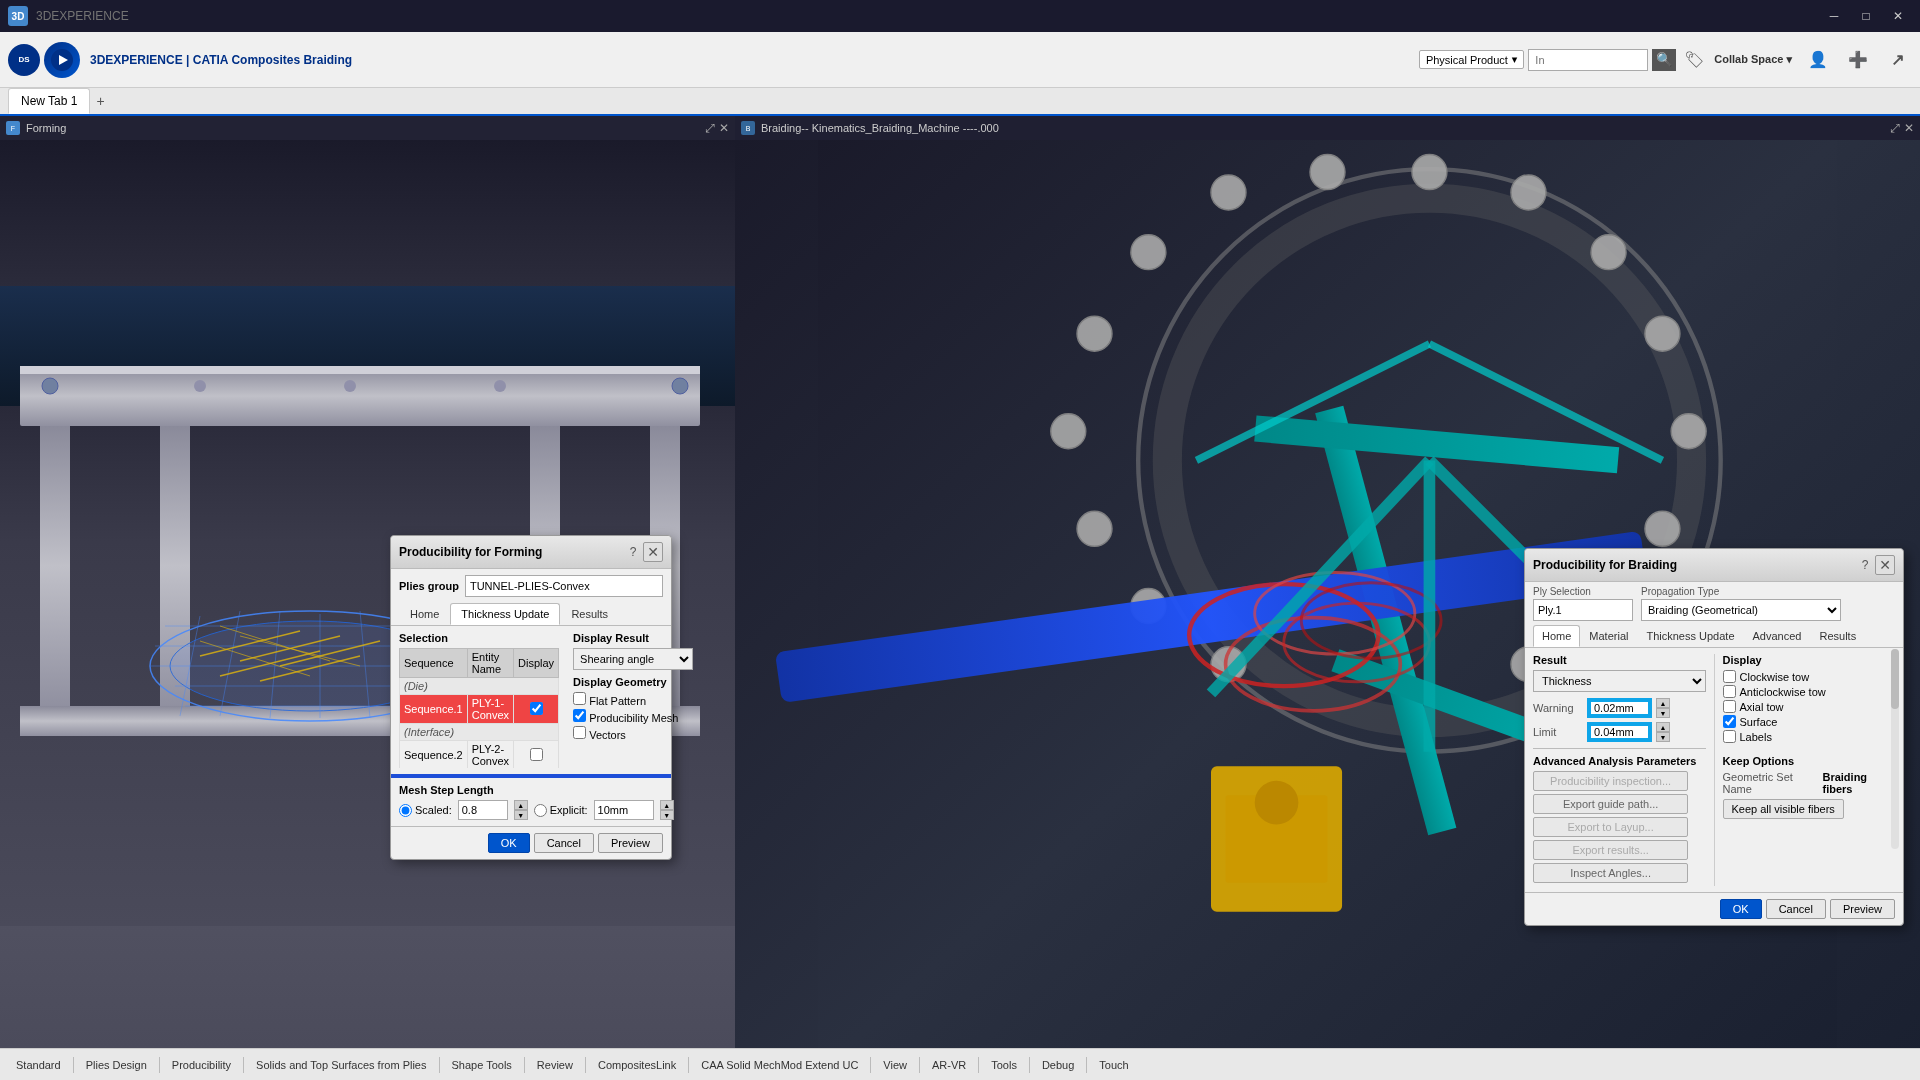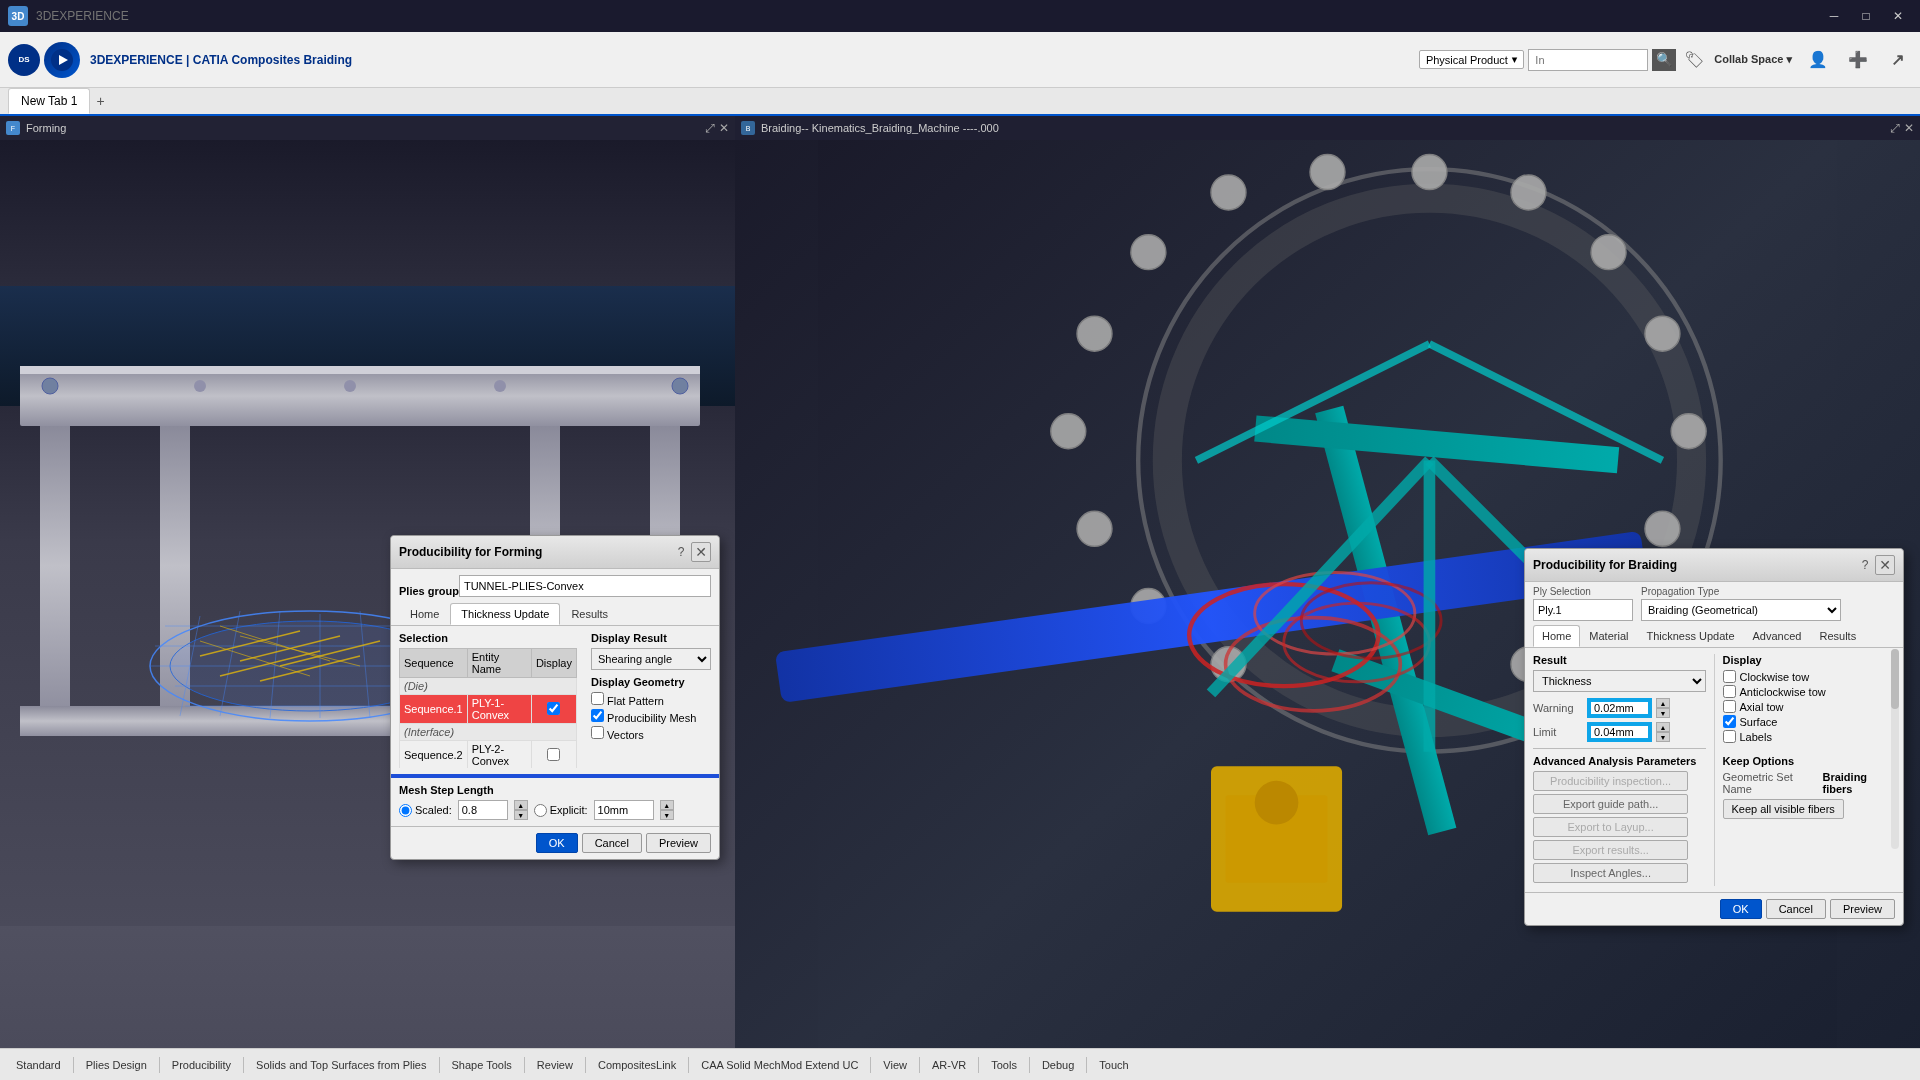--- a/index.html
+++ b/index.html
@@ -79,22 +79,22 @@
       position: absolute; background: #f0f0f0; border: 1px solid #999; border-radius: 4px; box-shadow: 4px 4px 12px rgba(0,0,0,0.4);
     }
     .modal-header {
       display: flex; align-items: center; background: linear-gradient(180deg, #e8e8e8, #d0d0d0); padding: 6px 8px; border-bottom: 1px solid #bbb; border-radius: 4px 4px 0 0; cursor: move;
     }
     .modal-title { flex: 1; font-size: 12px; font-weight: bold; color: #000; }
     .modal-help { color: #555; cursor: pointer; font-size: 12px; width: 20px; height: 20px; display: flex; align-items: center; justify-content: center; }
     .modal-close { color: #555; cursor: pointer; font-size: 14px; width: 20px; height: 20px; display: flex; align-items: center; justify-content: center; border: 1px solid #999; border-radius: 2px; background: #e0e0e0; }
 
     
-    .forming-dialog { left: 390px; top: 395px; width: 330px; }
-    .plies-group-row { display: flex; align-items: flex-end; padding: 6px 8px; }
+    .forming-dialog { left: 390px; top: 395px; width: 282px; }
+    .plies-group-row { display: flex; align-items: center; padding: 6px 8px; gap: 6px; }
     .plies-group-label { font-size: 11px; font-weight: bold; white-space: nowrap; }
     .plies-group-input { flex: 1; border: 1px solid #aaa; padding: 2px 4px; font-size: 11px; background: white; height: 22px; }
     .dialog-tabs { display: flex; border-bottom: 1px solid #bbb; padding: 0 8px; }
     .dialog-tab { padding: 4px 10px; font-size: 11px; cursor: pointer; color: #333; border-radius: 3px 3px 0 0; border: 1px solid transparent; }
     .dialog-tab.active { background: white; border-color: #bbb; border-bottom-color: white; color: #000; }
     .dialog-body { padding: 6px 8px; }
     .section-label { font-size: 11px; font-weight: bold; margin-bottom: 4px; }
     .selection-table { width: 100%; border-collapse: collapse; font-size: 11px; }
     .selection-table th { background: #d0d0d0; padding: 2px 4px; text-align: left; border: 1px solid #bbb; font-weight: normal; }
     .selection-table td { padding: 2px 4px; border: 1px solid #ddd; }

